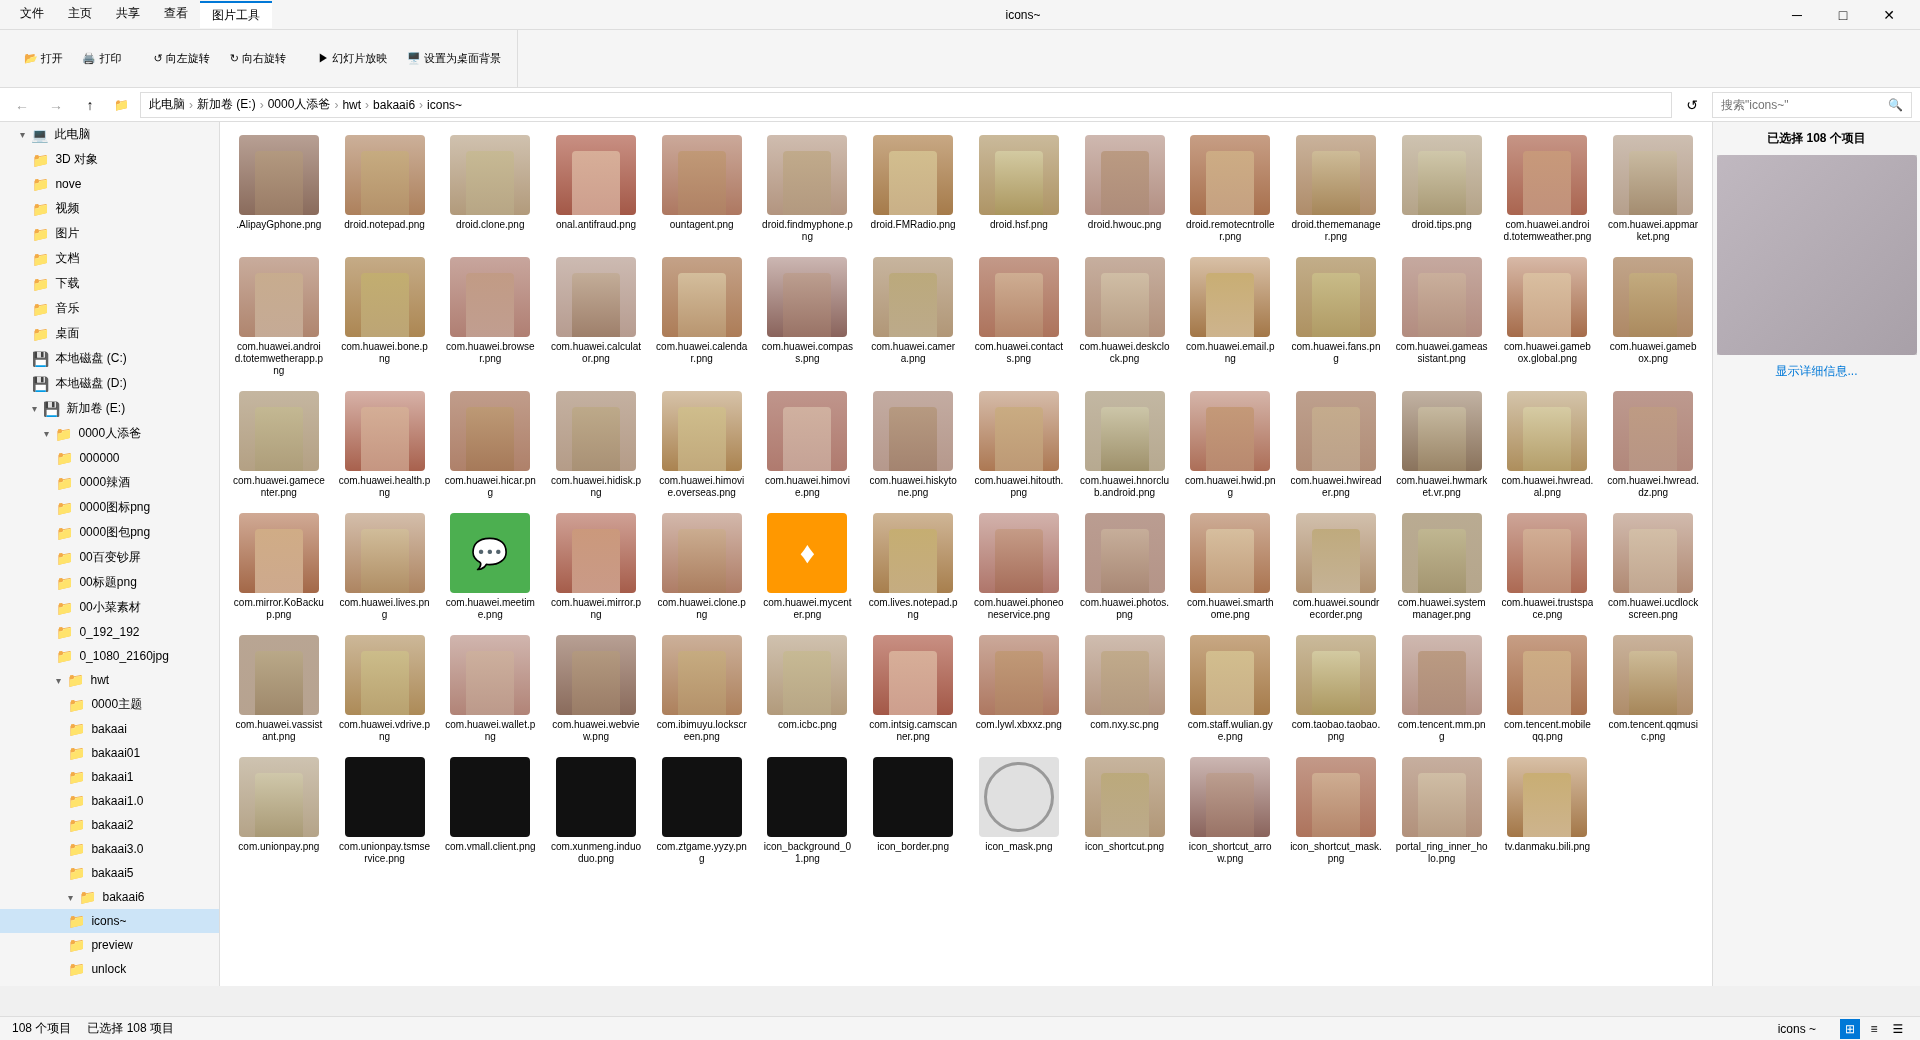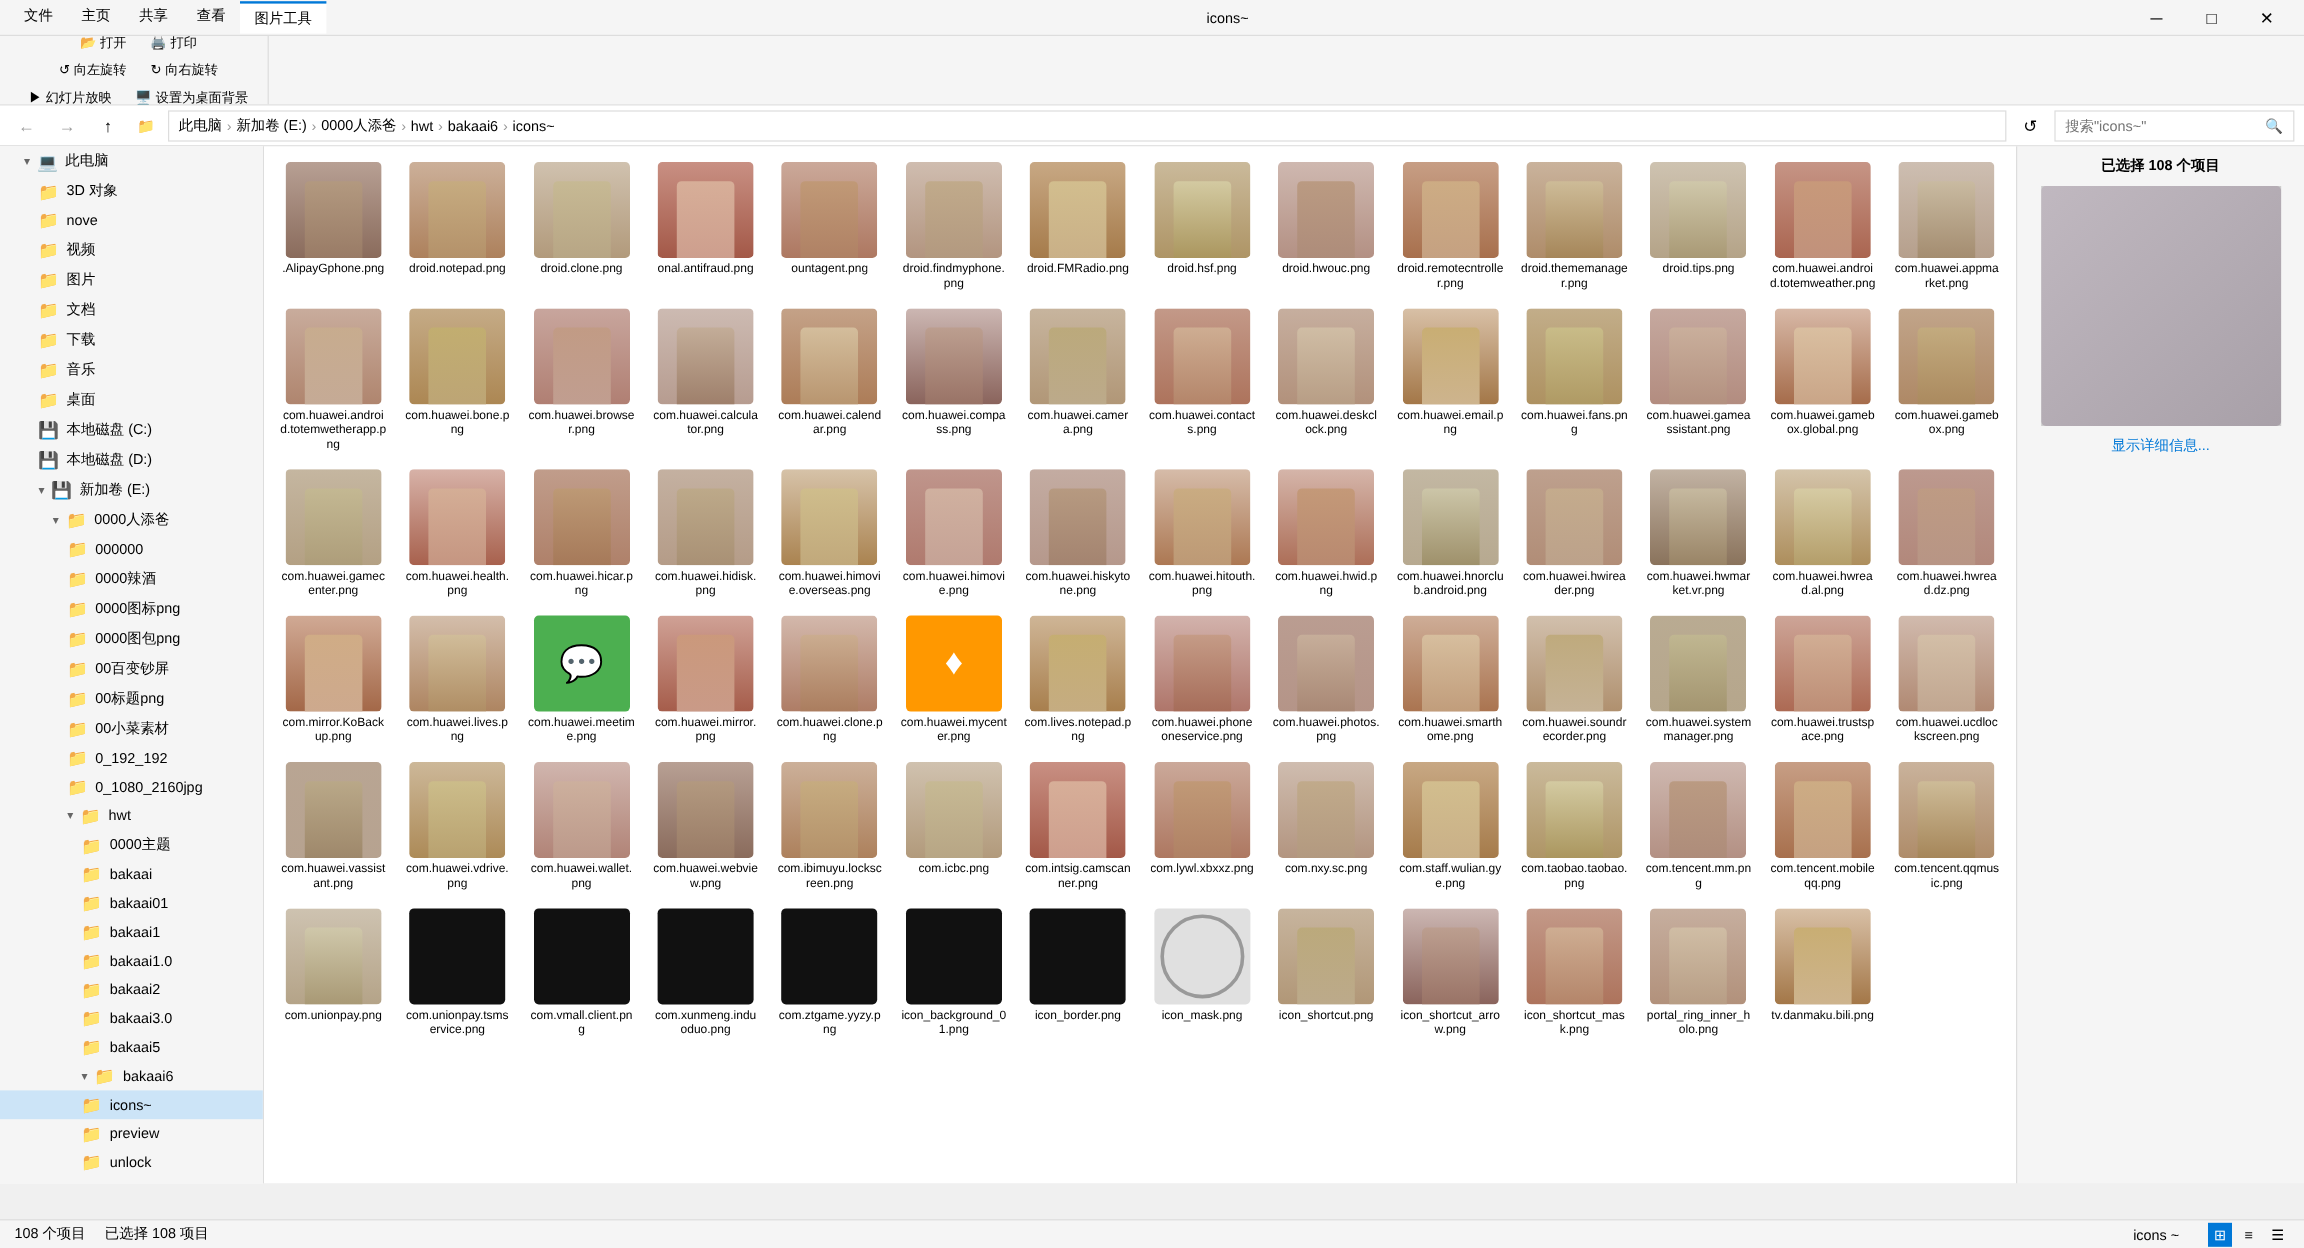--- a/index.html
+++ b/index.html
@@ -25,27 +25,27 @@
       height: 24px;
     }
     .ribbon-tab {
       padding: 4px 12px;
       font-size: 12px;
       cursor: pointer;
     }
     .ribbon-tab.active { background: #fff; border-top: 2px solid #0078d7; }
     .ribbon-group {
       display: flex;
-      flex-direction: column;
+      flex-direction: row;
       align-items: center;
       border-right: 1px solid #ddd;
       padding: 0 8px;
       height: 100%;
       justify-content: center;
-      gap: 4px;
+      gap: 16px;
     }
     .ribbon-row { display: flex; gap: 4px; }
     .ribbon-small-btn {
       padding: 2px 8px;
       cursor: pointer;
       font-size: 11px;
       white-space: nowrap;
     }
     
     
@@ -160,21 +160,21 @@
       font-size: 10px;
       margin-top: 4px;
       word-break: break-all;
       line-height: 1.2;
       max-height: 36px;
       overflow: hidden;
     }
     
     
     .right-panel {
-      width: 240px;
+      width: 208px;
       background: #f5f5f5;
       border-left: 1px solid #ddd;
       padding: 8px;
       display: flex;
       flex-direction: column;
       align-items: center;
     }
     .preview-image {
       width: 200px;
       height: 200px;
@@ -714,34 +714,34 @@
         </div>
         <div class="file-item">
           <div class="file-thumb" style="background: rgb(205, 174, 152);">
             <div style="width:100%;height:100%;background:linear-gradient(180deg, hsl(25,35%,75%) 0%, hsl(25,35%,50%) 100%);display:flex;align-items:flex-end;justify-content:center;padding-bottom:0;">
       <div style="width:60%;height:80%;background:linear-gradient(180deg, hsl(35,40%,65%) 0%, hsl(30,35%,60%) 100%);border-radius:4px 4px 0 0;"></div>
     </div>
           </div>
           <div class="file-name">com.huawei.hitouth.png</div>
         </div>
         <div class="file-item">
+          <div class="file-thumb" style="background: rgb(172, 157, 128);">
+            <div style="width:100%;height:100%;background:linear-gradient(180deg, hsl(39,21%,70%) 0%, hsl(39,21%,64%) 100%);display:flex;align-items:flex-end;justify-content:center;padding-bottom:0;">
+      <div style="width:60%;height:80%;background:linear-gradient(180deg, hsl(49,26%,73%) 0%, hsl(44,21%,52%) 100%);border-radius:4px 4px 0 0;"></div>
+    </div>
+          </div>
+          <div class="file-name">com.huawei.hnorclub.android.png</div>
+        </div>
+        <div class="file-item">
           <div class="file-thumb" style="background: rgb(198, 155, 139);">
             <div style="width:100%;height:100%;background:linear-gradient(180deg, hsl(16,34%,75%) 0%, hsl(16,34%,51%) 100%);display:flex;align-items:flex-end;justify-content:center;padding-bottom:0;">
       <div style="width:60%;height:80%;background:linear-gradient(180deg, hsl(26,39%,62%) 0%, hsl(21,34%,58%) 100%);border-radius:4px 4px 0 0;"></div>
     </div>
           </div>
           <div class="file-name">com.huawei.hwid.png</div>
-        </div>
-        <div class="file-item">
-          <div class="file-thumb" style="background: rgb(172, 157, 128);">
-            <div style="width:100%;height:100%;background:linear-gradient(180deg, hsl(39,21%,70%) 0%, hsl(39,21%,64%) 100%);display:flex;align-items:flex-end;justify-content:center;padding-bottom:0;">
-      <div style="width:60%;height:80%;background:linear-gradient(180deg, hsl(49,26%,73%) 0%, hsl(44,21%,52%) 100%);border-radius:4px 4px 0 0;"></div>
-    </div>
-          </div>
-          <div class="file-name">com.huawei.hnorclub.android.png</div>
         </div>
         <div class="file-item">
           <div class="file-thumb" style="background: rgb(205, 182, 168);">
             <div style="width:100%;height:100%;background:linear-gradient(180deg, hsl(23,27%,65%) 0%, hsl(23,27%,58%) 100%);display:flex;align-items:flex-end;justify-content:center;padding-bottom:0;">
       <div style="width:60%;height:80%;background:linear-gradient(180deg, hsl(33,32%,66%) 0%, hsl(28,27%,64%) 100%);border-radius:4px 4px 0 0;"></div>
     </div>
           </div>
           <div class="file-name">com.huawei.hwireader.png</div>
         </div>
         <div class="file-item">

